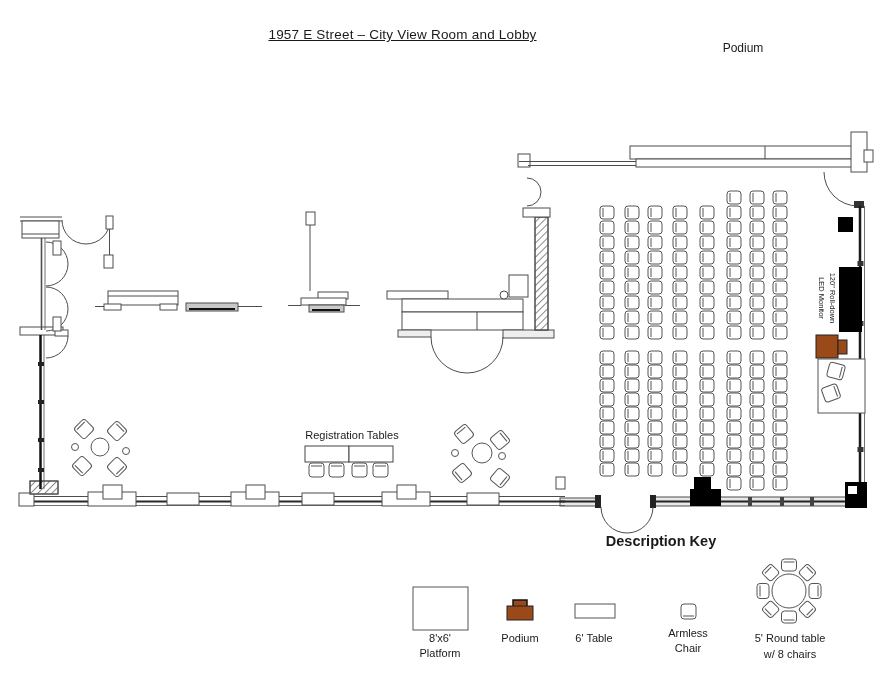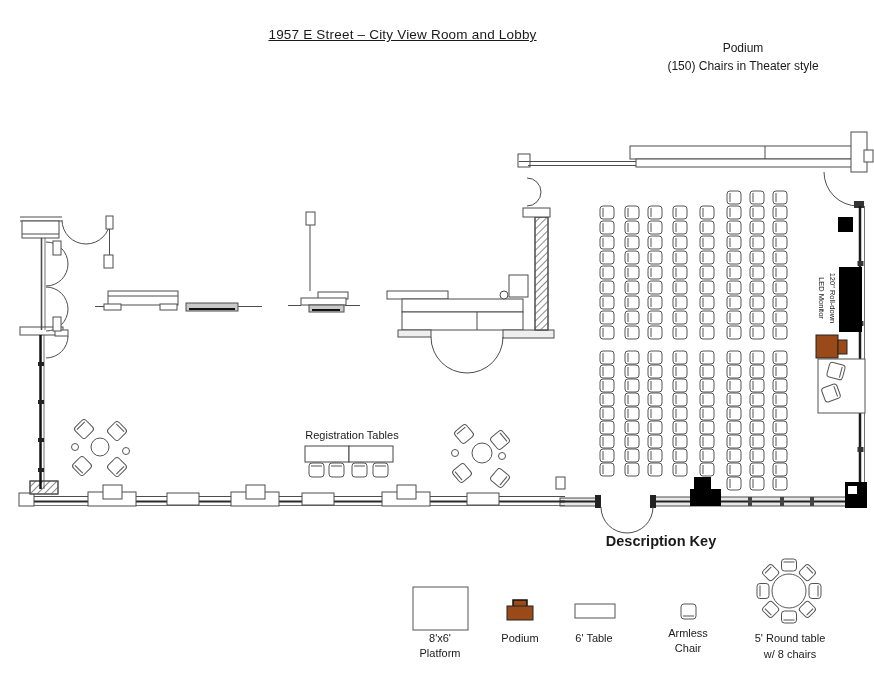--- a/index.html
+++ b/index.html
@@ -13,21 +13,20 @@
 </style>
 </head>
 <body>
 
 <div id="stage">
 
   <div id="page-title" class="abs">1957 E Street – City View Room and Lobby</div>
 
   <div id="info-block" class="abs">
     <div>Podium</div>
-    <div>(150) Chairs in Theater style</div>
   </div>
 
   <svg id="plan" class="abs" style="left:0;top:0" width="874" height="673" viewBox="0 0 874 673">
     <defs>
       <pattern id="hatch" width="5" height="5" patternUnits="userSpaceOnUse" patternTransform="rotate(45)">
         <line x1="0" y1="0" x2="0" y2="5" stroke="#555" stroke-width="1.4"></line>
       </pattern>
     </defs>
 
     <g stroke="#4d4d4d" fill="none" stroke-width="1">

